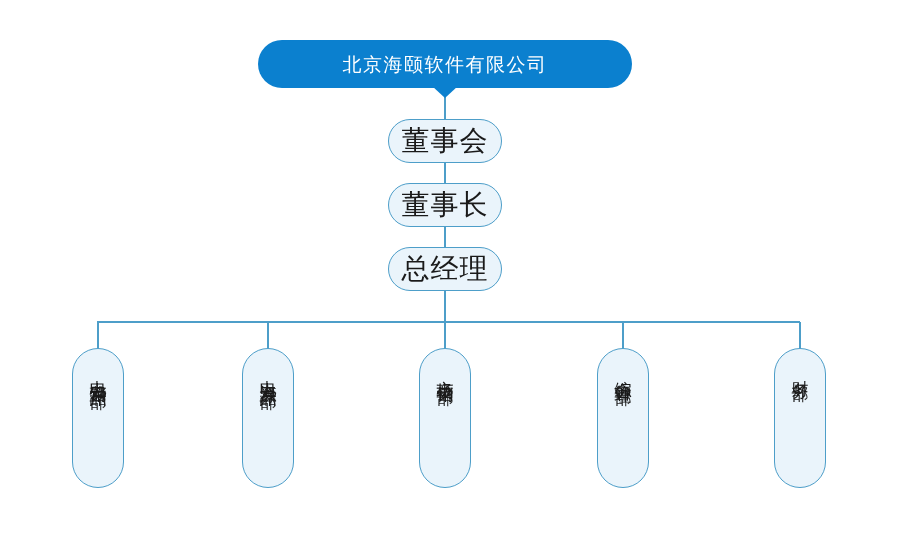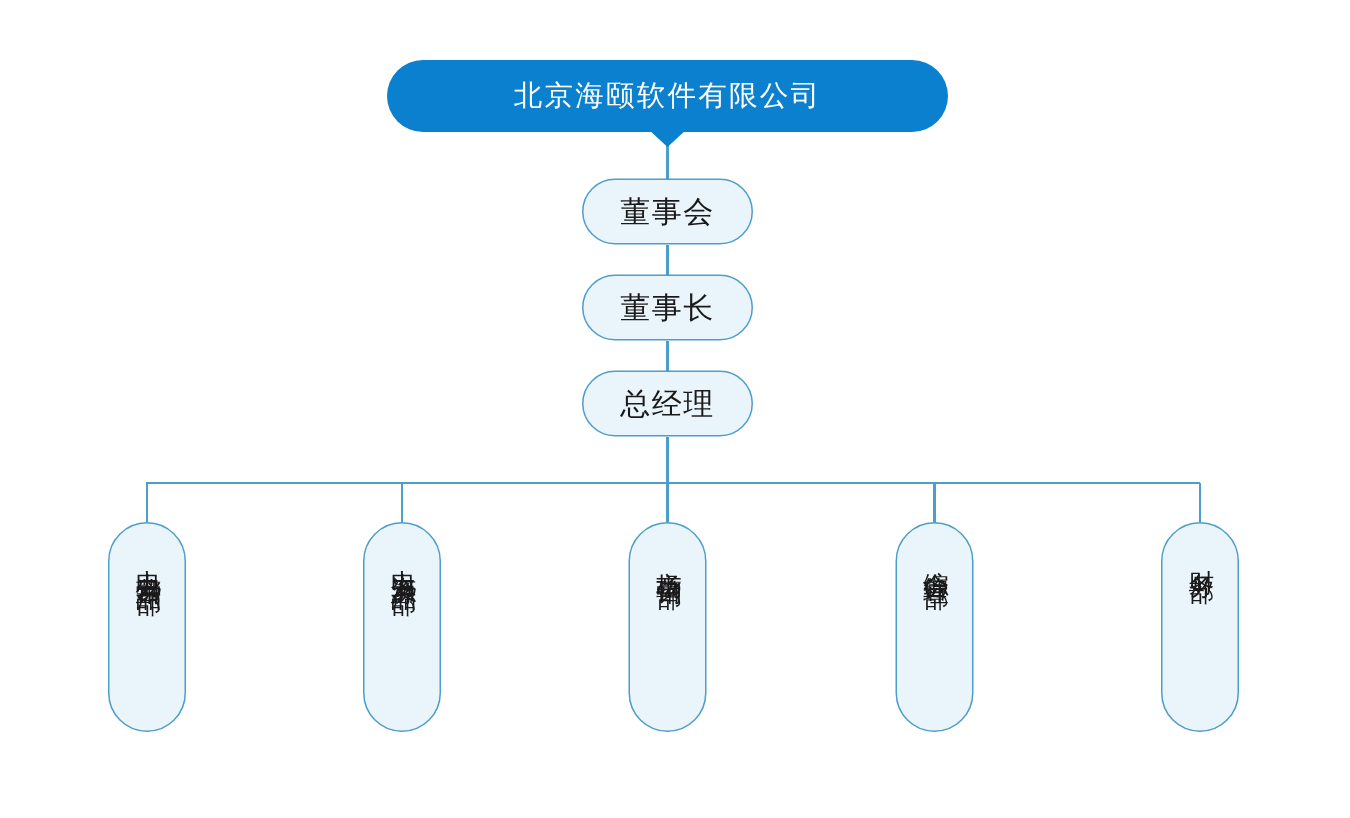--- a/index.html
+++ b/index.html
@@ -68,21 +68,21 @@
     background: #eaf4fb;
     border: 1.6px solid #4d9ec9;
     border-radius: 22px;
     box-sizing: border-box;
     display: flex;
     align-items: center;
     justify-content: center;
   }
   .h-node .h-label {
     color: #1a1a1a;
-    font-size: 20px;
+    font-size: 28px;
     letter-spacing: 1px;
     line-height: 1;
     white-space: nowrap;
   }
   #node-board      { left: 388px; top: 119px; }
   #node-chairman   { left: 388px; top: 183px; }
   #node-gm         { left: 388px; top: 247px; }
   
   .v-node {
     position: absolute;

